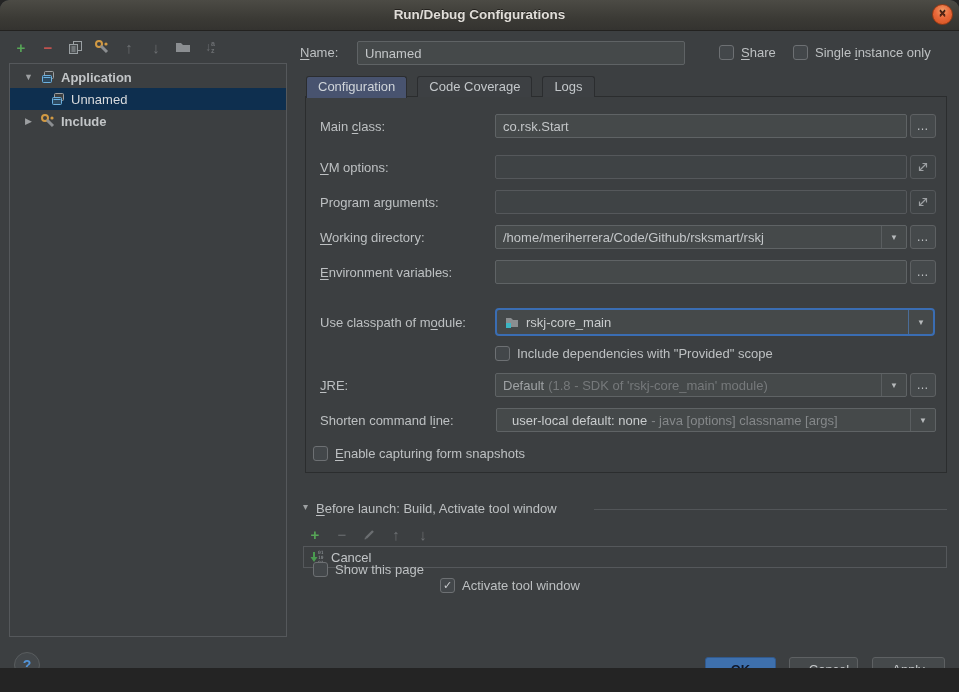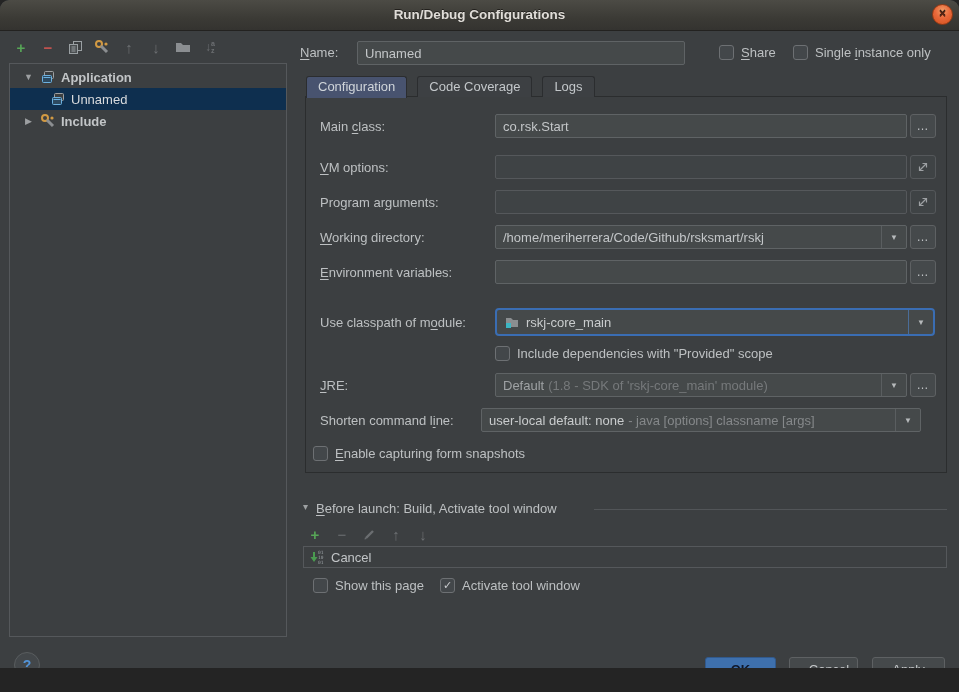--- a/index.html
+++ b/index.html
@@ -258,21 +258,21 @@
     </div>
     <div class="combo-arrow">
       <span>▼</span>
     </div>
   </div>
   <div class="sq-btn" style="left:910px;top:373px;">
     <span>…</span>
   </div>
 
   <div class="label" style="left:320px;top:413px;">Shorten command l<u>i</u>ne:</div>
-  <div class="combo" style="left:481px;top:408px;width:440px;height:24px;">
+  <div class="combo" style="left:496px;top:408px;width:440px;height:24px;padding-left:8px;">
     <div class="combo-value">
       <span class="v-main">user-local default: none</span>
       <span class="v-sub" style="margin-left:-2px;">- java [options] classname [args]</span>
     </div>
     <div class="combo-arrow">
       <span>▼</span>
     </div>
   </div>
 
   <div class="check-row" style="left:313px;top:445px;">
@@ -311,21 +311,21 @@
         <line x1="5" y1="3" x2="5" y2="10" stroke="var(--build-green,#4a9b50)" stroke-width="2"></line>
         <polygon points="1.5,8 8.5,8 5,13" fill="var(--build-green,#4a9b50)"></polygon>
         <text x="9" y="5" font-size="4.5" fill="#9aa0a3" font-family="DejaVu Sans Mono, monospace">01</text>
         <text x="9" y="10" font-size="4.5" fill="#9aa0a3" font-family="DejaVu Sans Mono, monospace">10</text>
         <text x="9" y="15" font-size="4.5" fill="#9aa0a3" font-family="DejaVu Sans Mono, monospace">01</text>
       </svg>
       <span>Cancel</span>
     </div>
   </div>
 
-  <div class="check-row" style="left:313px;top:577px;text-align:right;">
+  <div class="check-row" style="left:313px;top:561px;text-align:right;">
     <span class="checkbox"></span>
     <span>Show this page</span>
   </div>
   <div class="check-row" style="left:440px;top:577px;">
     <span class="checkbox">
       <span>✓</span>
     </span>
     <span>Activate tool window</span>
   </div>
 

